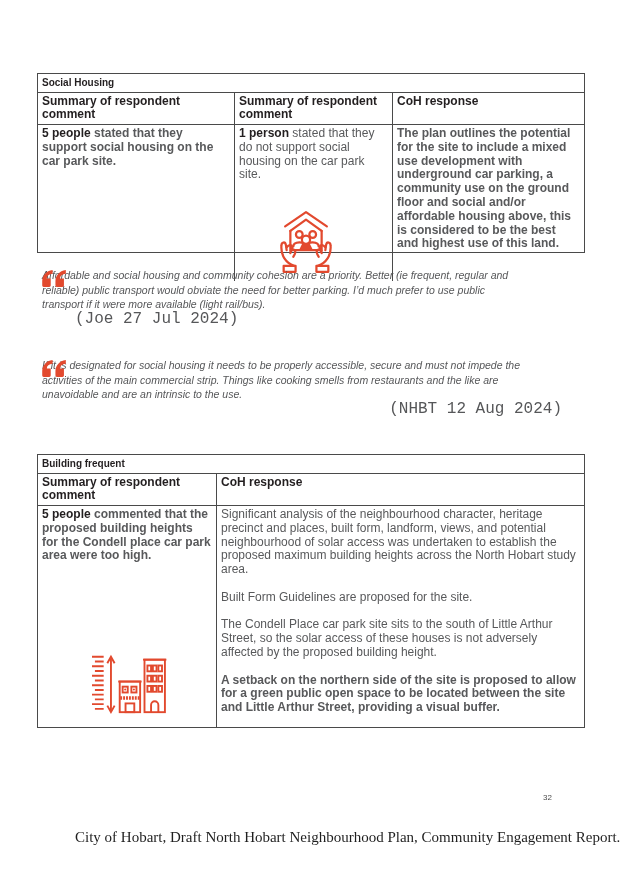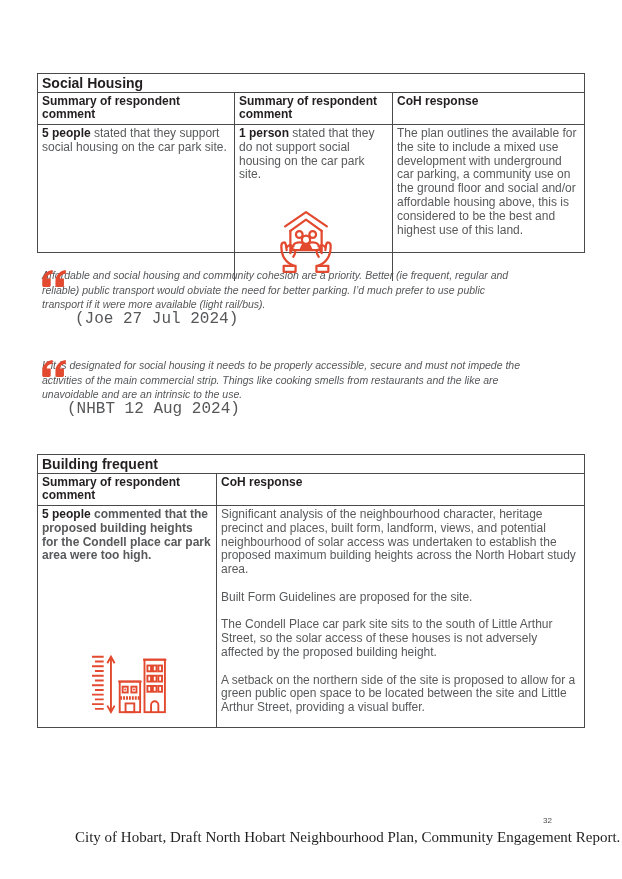--- a/index.html
+++ b/index.html
@@ -9,52 +9,52 @@
     --heading:#231f20;
   }
   html,body{margin:0;padding:0;background:#fff;}
   .page{
     position:relative;width:622px;height:879px;background:#ffffff;overflow:hidden;
     font-family:"Liberation Sans",sans-serif;color:var(--body);
   }
   
   .tbl{position:absolute;left:37px;width:548px;border:1px solid var(--border);box-sizing:border-box;background:#fff;}
   .tbl-title{
-    height:18px;line-height:18px;padding:0 4px;font-size:14px;font-weight:700;
+    height:18px;line-height:18px;padding:0 4px;font-size:10px;font-weight:700;
     color:var(--heading);border-bottom:1px solid var(--border);
   }
   .cols{display:grid;}
   .t1-cols{grid-template-columns:196px 158px auto;}
   .t2-cols{grid-template-columns:178px auto;}
   .heads{border-bottom:1px solid var(--border);min-height:28px;}
   .cell{padding:2px 5px 3px 4px;font-size:12px;line-height:13.8px;box-sizing:border-box;}
   .cell + .cell{border-left:1px solid var(--border);}
   .heads .cell{font-weight:700;color:var(--heading);line-height:13px;padding-top:2px;}
   .th-narrow{max-width:152px;}
   .bodyrow-1{height:127px;}
   .bodyrow-2{height:221px;}
   .cell p{margin:0 0 13.8px 0;}
-  .cell p:last-child{margin-bottom:0;}
+  .cell p:last-child{margin-bottom:0;font-weight:bold;}
   .cell strong{color:var(--heading);}
   .cell-flex{display:flex;flex-direction:column;font-weight:bold;}
   .icon-center{align-self:center;}
   .mt-auto{margin-top:auto;margin-bottom:6px;}
   .t1-icon{margin-top:8px;margin-left:28px;}
   
   .quote{position:absolute;left:42px;width:520px;}
   .quote-icon{position:absolute;left:0;top:2px;}
   .quote-body{margin-left:33px;width:487px;font-size:10.5px;line-height:14.6px;font-style:italic;color:#565759;}
   .quote-attr{font-style:normal;font-size:16px;line-height:14.6px;color:#565759;font-family:Liberation Mono, monospace;}
   
   .ic{stroke:var(--accent);fill:none;stroke-width:3;stroke-linecap:round;stroke-linejoin:round;}
   .ic-thin{stroke:var(--accent);fill:none;stroke-width:2.6;stroke-linecap:butt;stroke-linejoin:miter;}
   .ic-fill{fill:var(--accent);stroke:none;}
   
   .footer-text{position:absolute;left:75px;top:829px;font-size:15px;color:#1f1f1f;font-family:Liberation Serif, serif;}
-  .page-number{position:absolute;left:543px;top:816px;font-size:8px;color:#4d4d4d;}
+  .page-number{position:absolute;left:543px;top:793px;font-size:8px;color:#4d4d4d;}
 </style>
 </head>
 <body>
 
 <div class="page">
 
   <section class="tbl" style="top:73px;">
     <div class="tbl-title">Social Housing</div>
     <div class="cols t1-cols heads">
       <div class="cell">
@@ -87,41 +87,41 @@
           <path class="ic" d="M24,58 C28,53 33,55 31,61 L29,66"></path>
           <path class="ic" d="M29,63 C33,59 37,62 35,67 L33,71"></path>
           <path class="ic" d="M20,83 L36,83 L36,91 L20,91 Z"></path>
           <path class="ic" d="M66,83 C77,79 84,69 83,56 C83,51 78,50 77,55 L76,62"></path>
           <path class="ic" d="M76,58 C72,53 67,55 69,61 L71,66"></path>
           <path class="ic" d="M71,63 C67,59 63,62 65,67 L67,71"></path>
           <path class="ic" d="M64,83 L80,83 L80,91 L64,91 Z"></path>
         </svg>
       </div>
       <div class="cell">
-        <p>The plan outlines the available for the site to include a mixed use development with underground car parking, a community use on the ground floor and social and/or affordable housing above, this is considered to be the best and highest use of this land.</p>
+        <p>The plan outlines the potential for the site to include a mixed use development with underground car parking, a community use on the ground floor and social and/or affordable housing above, this is considered to be the best and highest use of this land.</p>
       </div>
     </div>
   </section>
 
   <figure class="quote" style="top:268px;margin:0;">
     <svg class="quote-icon" width="25" height="17" viewBox="0 0 26 18">
       <path class="ic-fill" d="M11,0 C4,1 0,6 0,12 L0,16.5 Q0,18 1.5,18 L7.5,18 Q9,18 9,16.5 L9,9 L4.8,9 C5,6 7,4.4 11,4 Z"></path>
       <path class="ic-fill" d="M25,0 C18,1 14,6 14,12 L14,16.5 Q14,18 15.5,18 L21.5,18 Q23,18 23,16.5 L23,9 L18.8,9 C19,6 21,4.4 25,4 Z"></path>
     </svg>
     <blockquote class="quote-body" style="margin:0;">Affordable and social housing and community cohesion are a priority. Better (ie frequent, regular and reliable) public transport would obviate the need for better parking. I’d much prefer to use public transport if it were more available (light rail/bus).</blockquote>
     <figcaption class="quote-attr" style="margin-left:33px;">(Joe 27 Jul 2024)</figcaption>
   </figure>
 
   <figure class="quote" style="top:358px;margin:0;">
     <svg class="quote-icon" width="25" height="17" viewBox="0 0 26 18">
       <path class="ic-fill" d="M11,0 C4,1 0,6 0,12 L0,16.5 Q0,18 1.5,18 L7.5,18 Q9,18 9,16.5 L9,9 L4.8,9 C5,6 7,4.4 11,4 Z"></path>
       <path class="ic-fill" d="M25,0 C18,1 14,6 14,12 L14,16.5 Q14,18 15.5,18 L21.5,18 Q23,18 23,16.5 L23,9 L18.8,9 C19,6 21,4.4 25,4 Z"></path>
     </svg>
     <blockquote class="quote-body" style="margin:0;">If it is designated for social housing it needs to be properly accessible, secure and must not impede the activities of the main commercial strip. Things like cooking smells from restaurants and the like are unavoidable and are an intrinsic to the use.</blockquote>
-    <figcaption class="quote-attr" style="margin-left:25px;">(NHBT 12 Aug 2024)</figcaption>
+    <figcaption class="quote-attr" style="margin-left:41px;text-align:right;">(NHBT 12 Aug 2024)</figcaption>
   </figure>
 
   <section class="tbl" style="top:454px;">
     <div class="tbl-title">Building frequent</div>
     <div class="cols t2-cols heads">
       <div class="cell">
           <div class="th-narrow">Summary of respondent comment</div>
         </div>
       <div class="cell">
           <div>CoH response</div>

